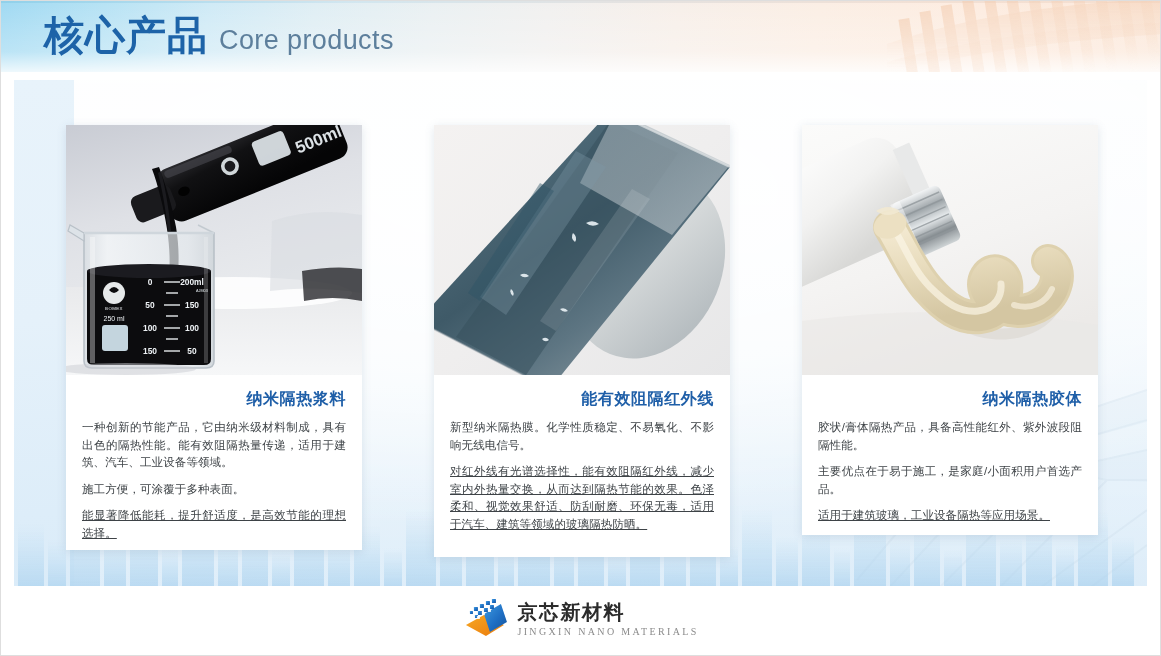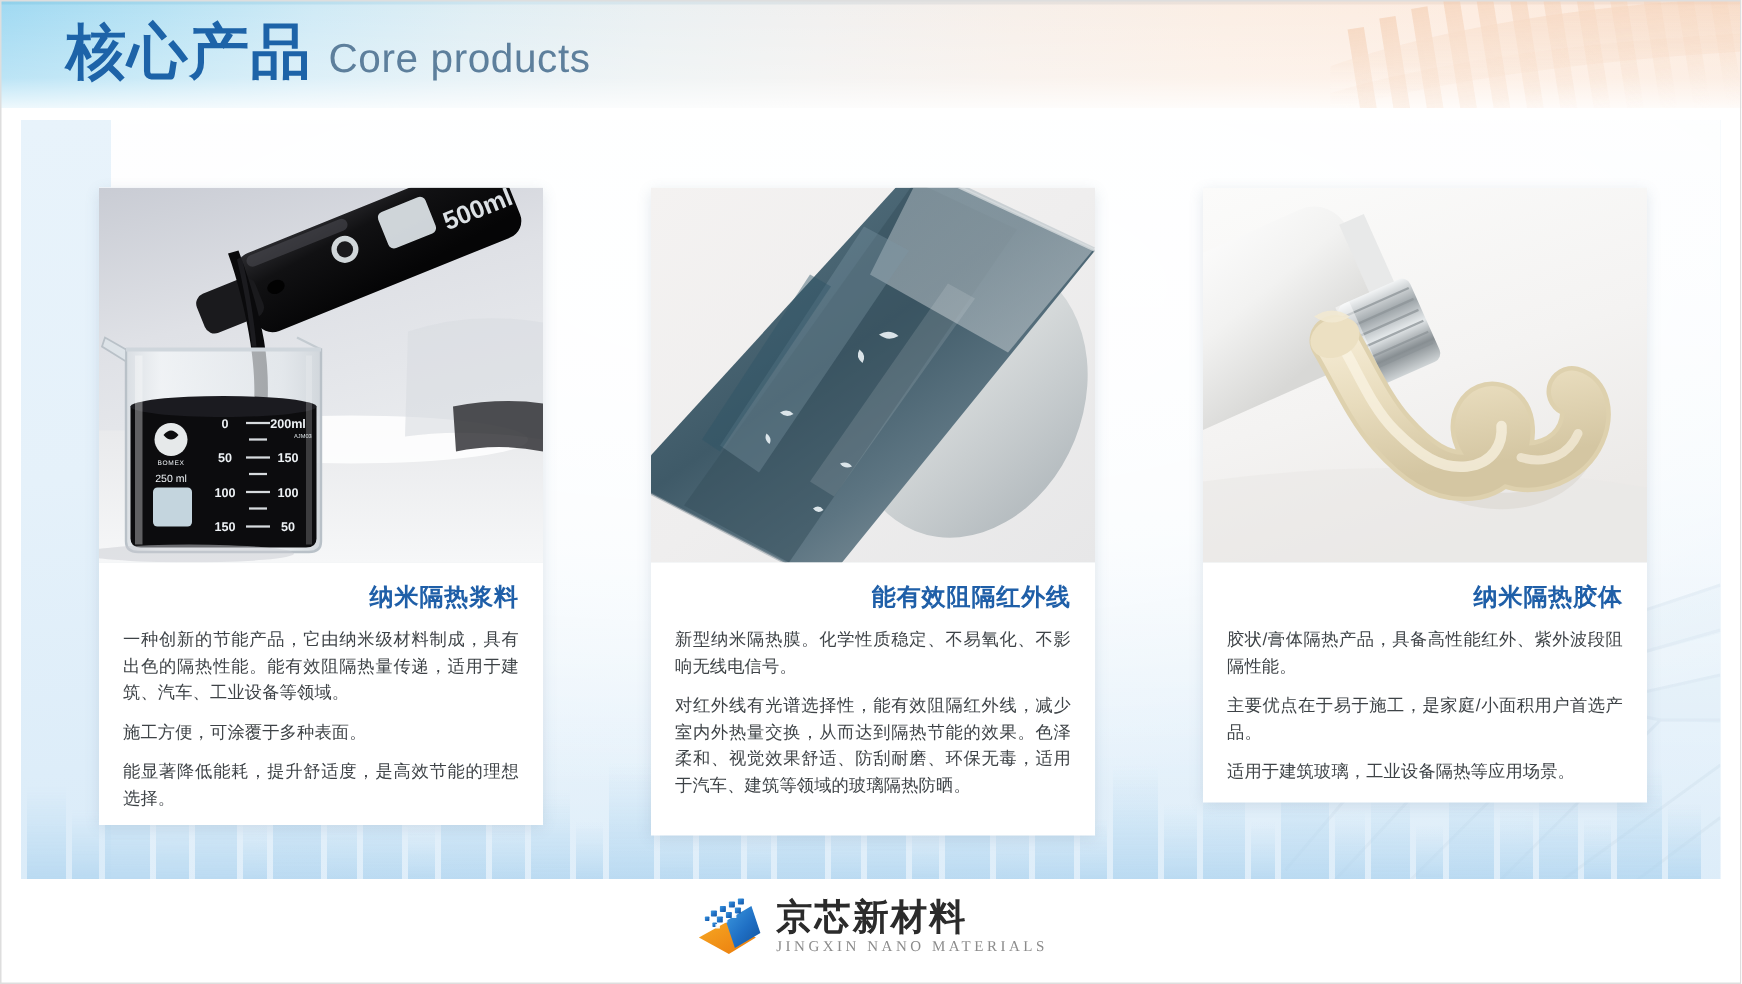--- a/index.html
+++ b/index.html
@@ -157,21 +157,21 @@
     line-height: 20px;
   }
   .card-para {
     font-size: 11.5px;
     line-height: 17.5px;
     color: #3e4347;
     margin-bottom: 9px;
     text-align: justify;
     letter-spacing: .1px;
   }
-  .card-para:last-child { margin-bottom: 0; }
+  .card-para:last-child { margin-bottom: 0; text-decoration: underline; }
 
   
   #card-1 { height: 425px; }
   #card-2 { height: 432px; }
   #card-3 { height: 410px; }
 
   
   .footer {
     position: absolute;
     left: 0; top: 586px;
@@ -184,21 +184,21 @@
     top: 12px;
     transform: translateX(-50%);
     display: flex;
     align-items: center;
     gap: 9px;
     white-space: nowrap;
   }
   .logo-mark { width: 46px; height: 40px; flex: 0 0 46px; }
   .logo-text { display: flex; flex-direction: column; gap: 1px; }
   .logo-cn {
-    font-size: 24px;
+    font-size: 20px;
     font-weight: bold;
     color: #2b2b2b;
     letter-spacing: 1.5px;
     line-height: 26px;
   }
   .logo-en {
     font-size: 10px;
     color: #8b8b8b;
     letter-spacing: 2.35px;
     line-height: 11px;

